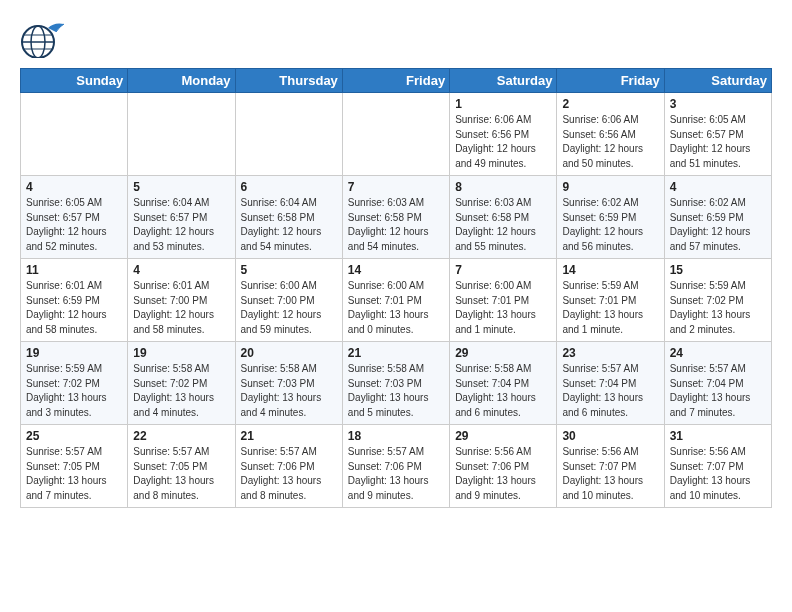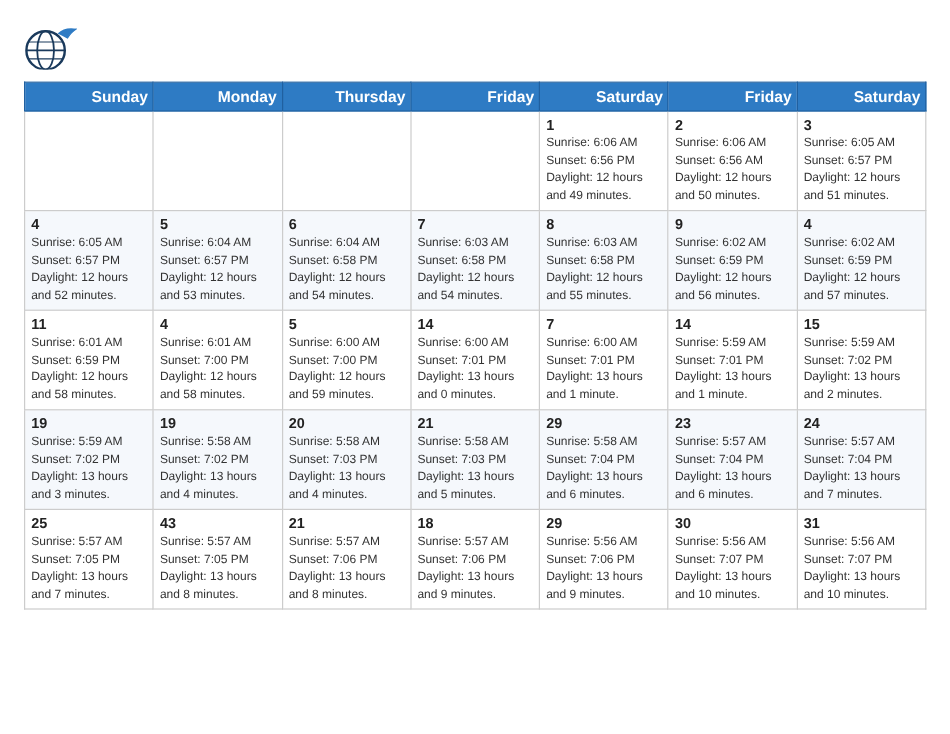--- a/index.html
+++ b/index.html
@@ -300,21 +300,21 @@
       </tr>
       <tr>
         <td>
           <span class="day-num">25</span>
           <div class="day-info" style="white-space: pre-line;">Sunrise: 5:57 AM
 Sunset: 7:05 PM
 Daylight: 13 hours
 and 7 minutes.</div>
         </td>
         <td>
-          <span class="day-num">43</span>
+          <span class="day-num">22</span>
           <div class="day-info" style="white-space: pre-line;">Sunrise: 5:57 AM
 Sunset: 7:05 PM
 Daylight: 13 hours
 and 8 minutes.</div>
         </td>
         <td>
           <span class="day-num">21</span>
           <div class="day-info" style="white-space: pre-line;">Sunrise: 5:57 AM
 Sunset: 7:06 PM
 Daylight: 13 hours

